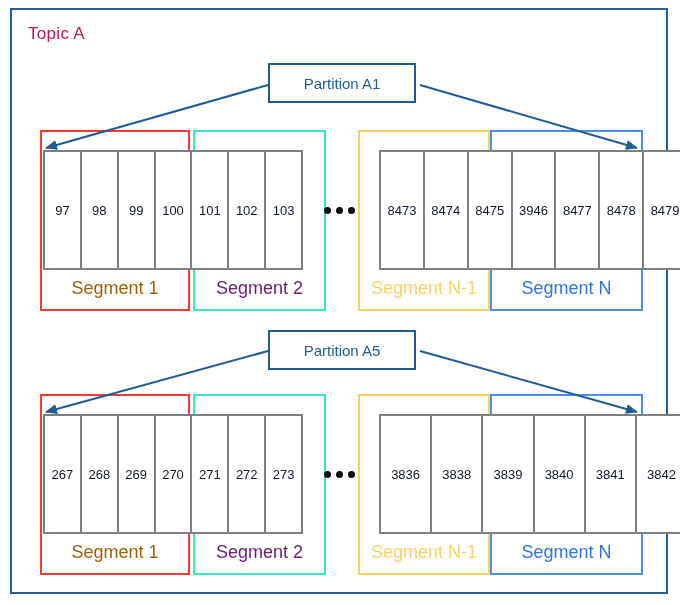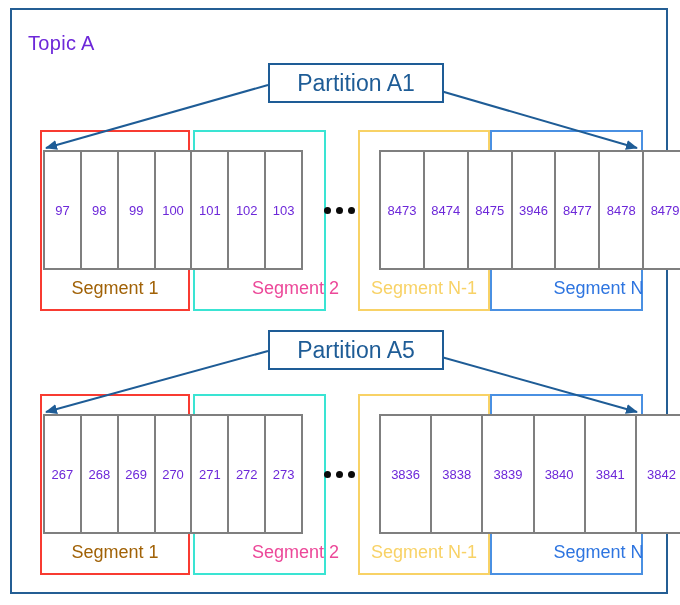--- a/index.html
+++ b/index.html
@@ -1,54 +1,54 @@
 <!DOCTYPE html>
 <html><head>
 <meta charset="utf-8">
 <style>
   html,body{margin:0;padding:0;background:#ffffff;}
   body{font-family:"Liberation Sans", sans-serif;}
   .canvas{position:relative;width:680px;height:605px;background:#ffffff;overflow:hidden;}
 
   .topic-box{position:absolute;left:10px;top:8px;width:658px;height:586px;
     border:2.5px solid #245e94;box-sizing:border-box;background:transparent;}
-  .topic-title{position:absolute;left:28px;top:32px;font-size:20px;color:#6d28d9;
+  .topic-title{position:absolute;left:28px;top:24px;font-size:17px;color:#be185d;
     letter-spacing:0.3px;}
 
   .arrow-layer{position:absolute;left:0;top:0;width:680px;height:605px;z-index:3;pointer-events:none;}
 
-  .partition-label{position:absolute;left:268px;width:176px;height:40px;border:2px solid #1e5c96;
+  .partition-label{position:absolute;left:268px;width:148px;height:40px;border:2px solid #1e5c96;
     box-sizing:border-box;background:#ffffff;z-index:4;display:flex;align-items:center;
-    justify-content:center;font-size:23px;color:#1e5c96;}
+    justify-content:center;font-size:15px;color:#1e5c96;}
   .partition-label.p1{top:63px;}
   .partition-label.p2{top:330px;}
 
   .group{position:absolute;left:40px;width:603px;height:181px;z-index:1;}
   .group.g1{top:130px;}
   .group.g2{top:394px;}
 
   .seg-box{position:absolute;top:0;height:181px;border:2px solid;box-sizing:border-box;background:transparent;}
   .seg-red{left:0;width:150px;border-color:#f83b31;}
   .seg-cyan{left:153px;width:133px;border-color:#3ae4d3;}
   .seg-yellow{left:318px;width:132px;border-color:#f8d266;}
   .seg-blue{left:450px;width:153px;border-color:#4a90e2;}
 
   .seg-label{position:absolute;left:0;bottom:10px;width:100%;text-align:center;
     font-size:18px;white-space:nowrap;}
   .seg-red .seg-label{color:#a16207;}
-  .seg-cyan .seg-label{color:#ec4899;margin-left:36px;}
+  .seg-cyan .seg-label{color:#701a75;}
   .seg-yellow .seg-label{color:#f8d266;}
-  .seg-blue .seg-label{color:#2e75e0;padding-left:32px;}
+  .seg-blue .seg-label{color:#2e75e0;}
 
   .strip{position:absolute;top:20px;height:120px;border:2px solid #7f7f7f;box-sizing:border-box;
     display:flex;background:#ffffff;z-index:2;}
   .strip.left{left:3px;width:260px;}
   .strip.right{left:339px;width:309px;}
   .cell{flex:1;border-right:2px solid #7f7f7f;display:flex;align-items:center;
-    justify-content:center;font-size:13px;color:#6d28d9;}
+    justify-content:center;font-size:13px;color:#0f172a;}
   .cell:last-child{border-right:none;}
 
   .dots{position:absolute;left:284px;top:76px;width:31px;height:8px;display:flex;
     justify-content:space-between;align-items:center;}
   .dots i{width:7px;height:7px;background:#0a0a0a;border-radius:50%;display:block;}
 </style>
 </head>
 <body>
 
 <div class="canvas">

